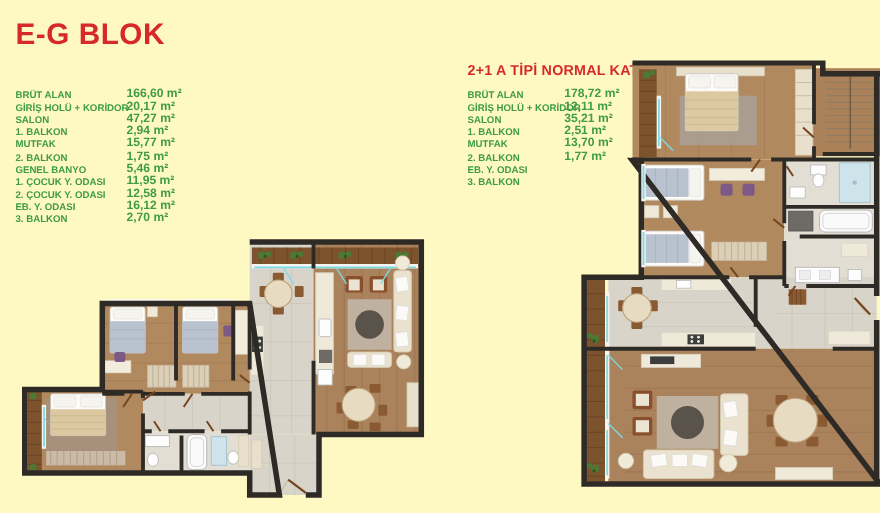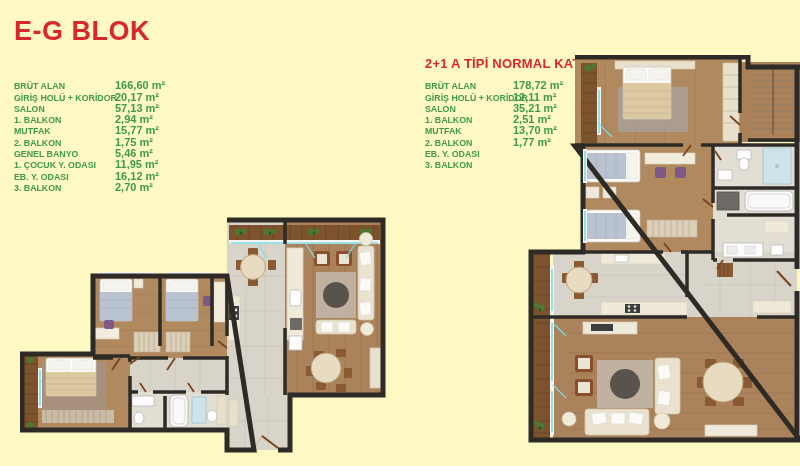--- a/index.html
+++ b/index.html
@@ -40,41 +40,45 @@
       <div class="spec-row">
         <span class="spec-label">BRÜT ALAN</span>
         <span class="spec-value">166,60 m²</span>
       </div>
       <div class="spec-row">
         <span class="spec-label">GİRİŞ HOLÜ + KORİDOR</span>
         <span class="spec-value">20,17 m²</span>
       </div>
       <div class="spec-row">
         <span class="spec-label">SALON</span>
-        <span class="spec-value">57,13 m²</span>
+        <span class="spec-value">47,27 m²</span>
       </div>
       <div class="spec-row">
         <span class="spec-label">1. BALKON</span>
         <span class="spec-value">2,94 m²</span>
       </div>
       <div class="spec-row">
         <span class="spec-label">MUTFAK</span>
         <span class="spec-value">15,77 m²</span>
       </div>
       <div class="spec-row">
         <span class="spec-label">2. BALKON</span>
         <span class="spec-value">1,75 m²</span>
       </div>
       <div class="spec-row">
         <span class="spec-label">GENEL BANYO</span>
         <span class="spec-value">5,46 m²</span>
       </div>
       <div class="spec-row">
         <span class="spec-label">1. ÇOCUK Y. ODASI</span>
         <span class="spec-value">11,95 m²</span>
+      </div>
+      <div class="spec-row">
+        <span class="spec-label">2. ÇOCUK Y. ODASI</span>
+        <span class="spec-value">12,58 m²</span>
       </div>
       <div class="spec-row">
         <span class="spec-label">EB. Y. ODASI</span>
         <span class="spec-value">16,12 m²</span>
       </div>
       <div class="spec-row">
         <span class="spec-label">3. BALKON</span>
         <span class="spec-value">2,70 m²</span>
       </div>
     </div>

